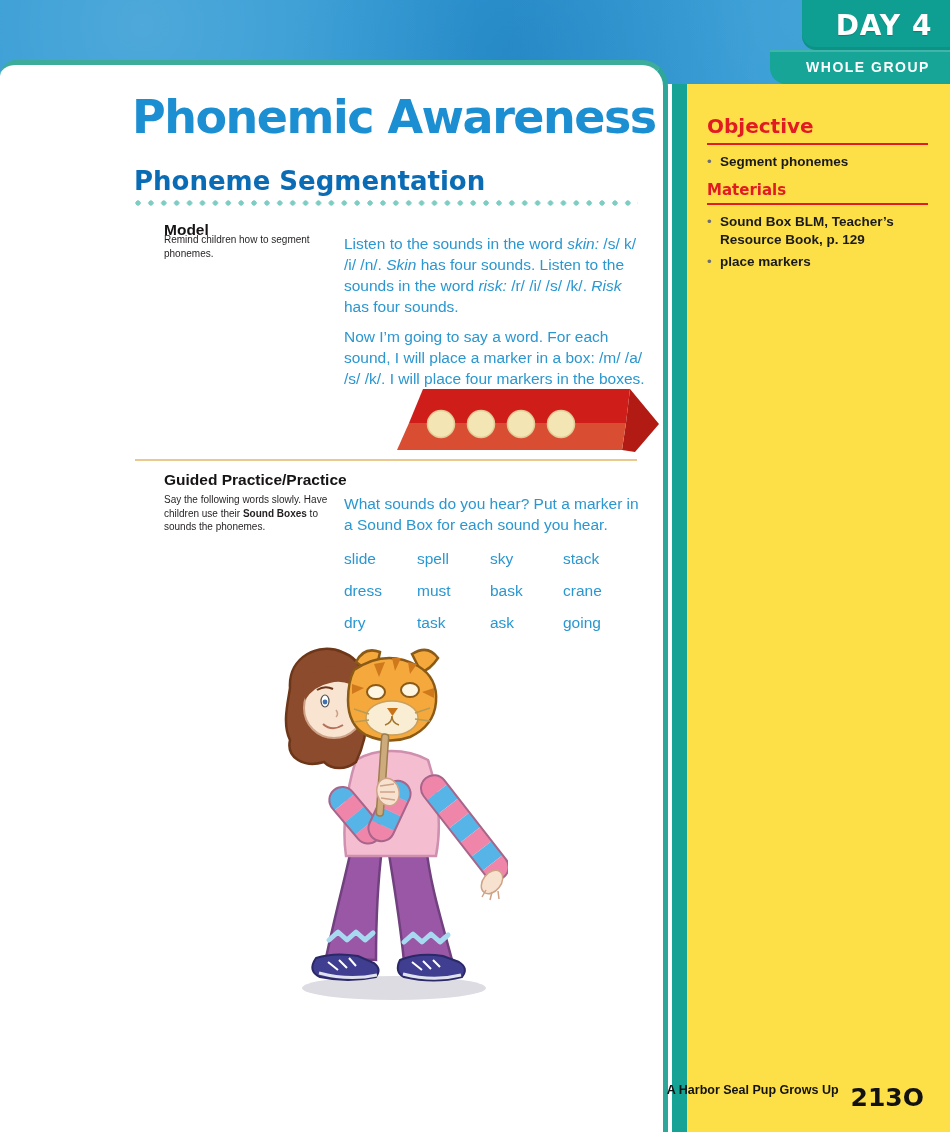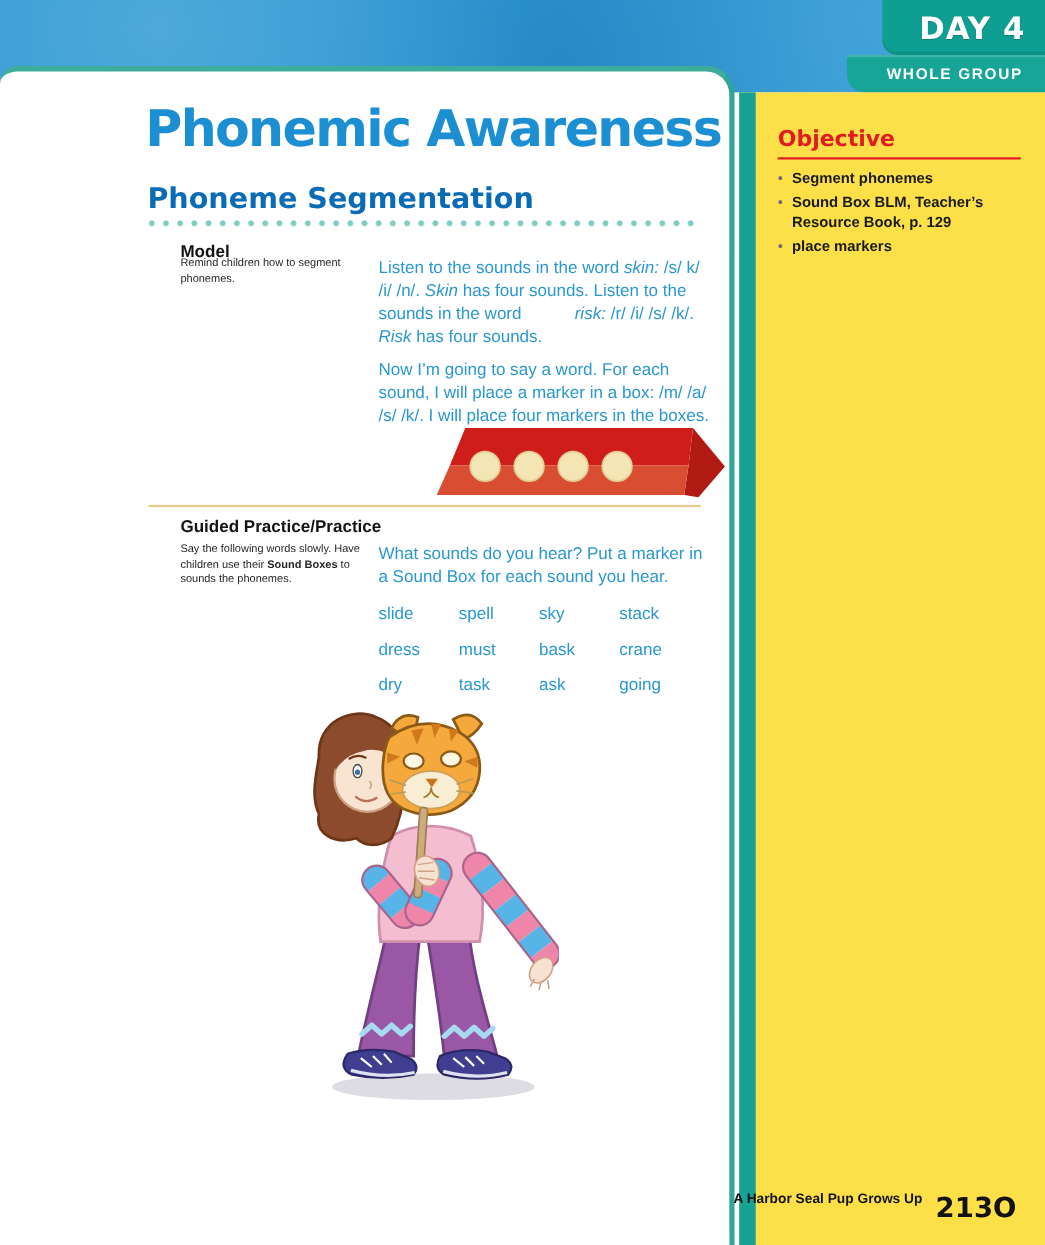--- a/index.html
+++ b/index.html
@@ -87,21 +87,21 @@
 
   <div class="main-card"></div>
 
   <div class="lesson-title">Phonemic Awareness</div>
   <div class="section-heading">Phoneme Segmentation</div>
   <div class="dotline"></div>
 
   <div class="sub-head" style="left:164px;top:221px;">Model</div>
   <div class="col-left" style="top:233px;">Remind children how to segment phonemes.</div>
   <div class="col-right" style="top:233px;">
-    <p><span>Listen to the sounds in the word </span><span style="font-style: italic;">skin:</span><span> /s/ k/ /i/ /n/. </span><span style="font-style: italic;">Skin</span><span> has four sounds. Listen to the sounds in the word </span><span style="font-style: italic; margin-left: 44px;">risk:</span><span> /r/ /i/ /s/ /k/. </span><span style="font-style: italic;">Risk</span><span> has four sounds.</span></p>
+    <p><span>Listen to the sounds in the word </span><span style="font-style: italic;">skin:</span><span> /s/ k/ /i/ /n/. </span><span style="font-style: italic;">Skin</span><span> has four sounds. Listen to the sounds in the word </span><span style="font-style: italic;">risk:</span><span> /r/ /i/ /s/ /k/. </span><span style="font-style: italic;">Risk</span><span> has four sounds.</span></p>
     <p>Now I’m going to say a word. For each sound, I will place a marker in a box: /m/ /a/ /s/ /k/. I will place four markers in the boxes.</p>
   </div>
 
   <svg class="soundbox" width="270" height="68" viewBox="0 0 270 68">
     <polygon points="237,3 266,38 242,66 229,64 233,37" fill="#b21b14"></polygon>
     <polygon points="30,3 237,3 233,37 16,37" fill="#cf1e1a"></polygon>
     <polygon points="16,37 233,37 229,64 4,64" fill="#d94e33"></polygon>
     <g>
         <circle cx="48" cy="38" r="13.5" class="marker"></circle>
         <circle cx="88" cy="38" r="13.5" class="marker"></circle>
@@ -239,20 +239,21 @@
       <ellipse cx="112" cy="152" rx="11" ry="14" transform="rotate(-15 112 152)" fill="#f7e2d0" stroke="#cfa287" stroke-width="1.5"></ellipse>
       <path d="M104,146 l14,-2 M104,152 l15,0 M105,158 l14,2" stroke="#cfa287" stroke-width="1.3" fill="none"></path>
     </g>
   </svg>
 
   <div class="sidebar">
     <div class="obj-head">Objective</div>
     <ul class="side-list">
         <li>Segment phonemes</li>
       </ul>
+    <div class="mat-head">Materials</div>
     <ul class="side-list">
         <li>Sound Box BLM, Teacher’s Resource Book, p. 129</li>
         <li>place markers</li>
       </ul>
   </div>
 
   <div class="footer">
     <span class="book-title">A Harbor Seal Pup Grows Up</span>
     <span class="page-num">213O</span>
   </div>

